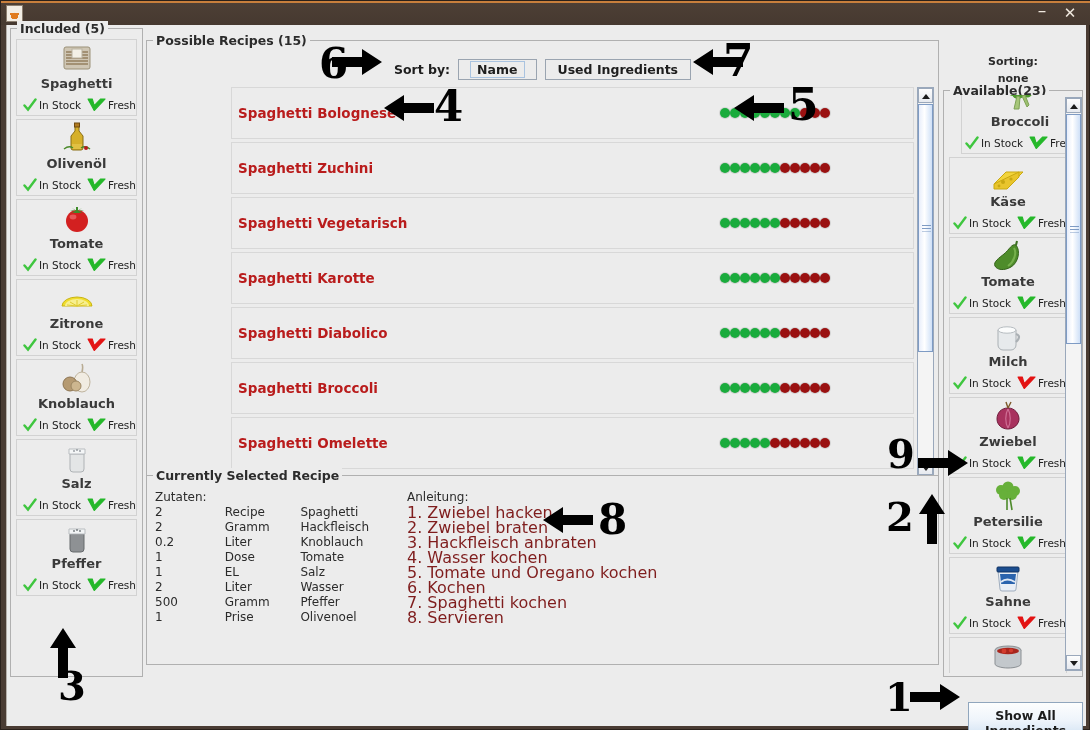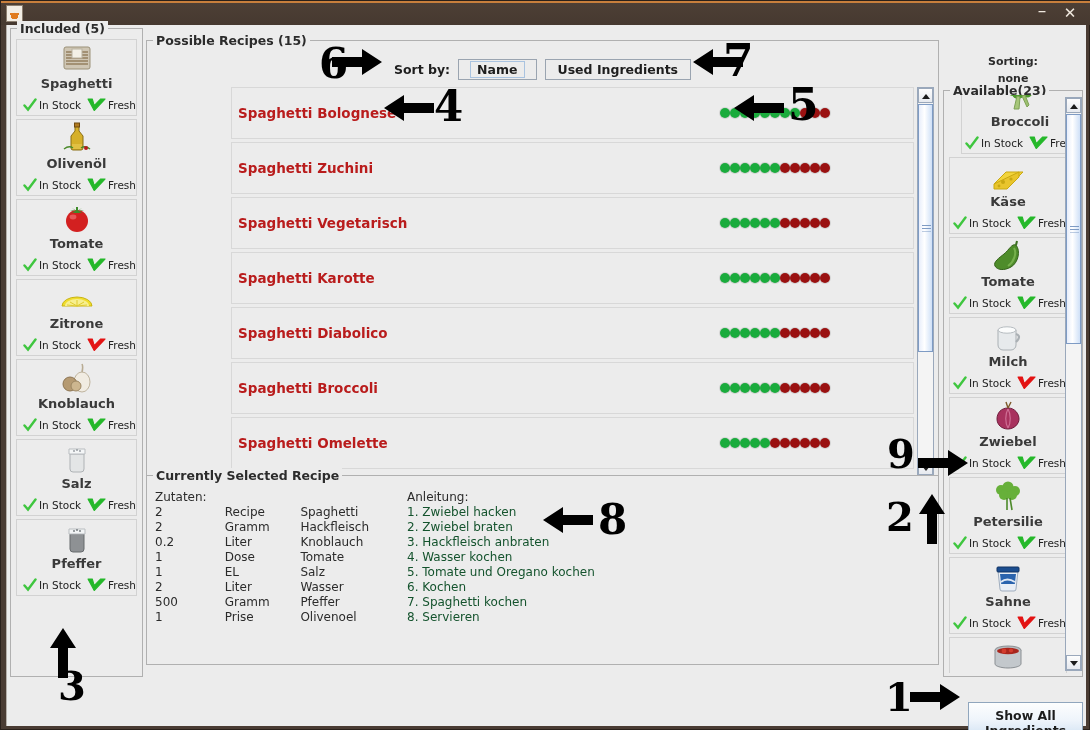--- a/index.html
+++ b/index.html
@@ -207,21 +207,21 @@
     display: flex;
   }
   .col-head {
     font-size: 12px; color: #2b2b2b; margin-bottom: 1px;
   }
   .ing-table { font-size: 12px; color: #2b2b2b; line-height: 15px; }
   .ing-table .row { display: flex; }
   .ing-table .c-qty  { width: 72px; }
   .ing-table .c-unit { width: 78px; }
   .ing-table .c-name { width: 110px; }
-  .steps { font-size: 12px; color: #14532d; line-height: 15px; }
+  .steps { font-size: 16px; color: #7f1d1d; line-height: 15px; }
   #zutaten-col { width: 252px; }
   #anleitung-col { flex: 1; }
 
   
   #sorting-label {
     position: absolute; left: 936px; top: 28px; width: 140px;
     text-align: center;
     font-size: 11px; font-weight: bold; color: #2c2c2c;
     line-height: 17px;
   }

